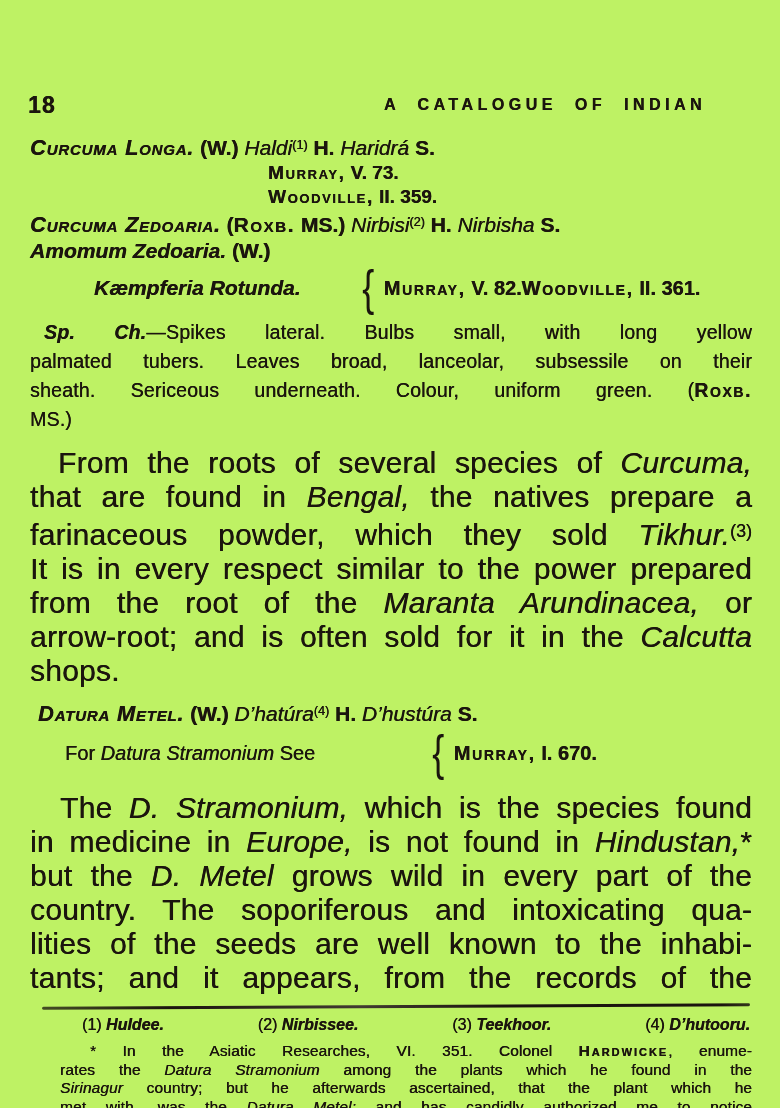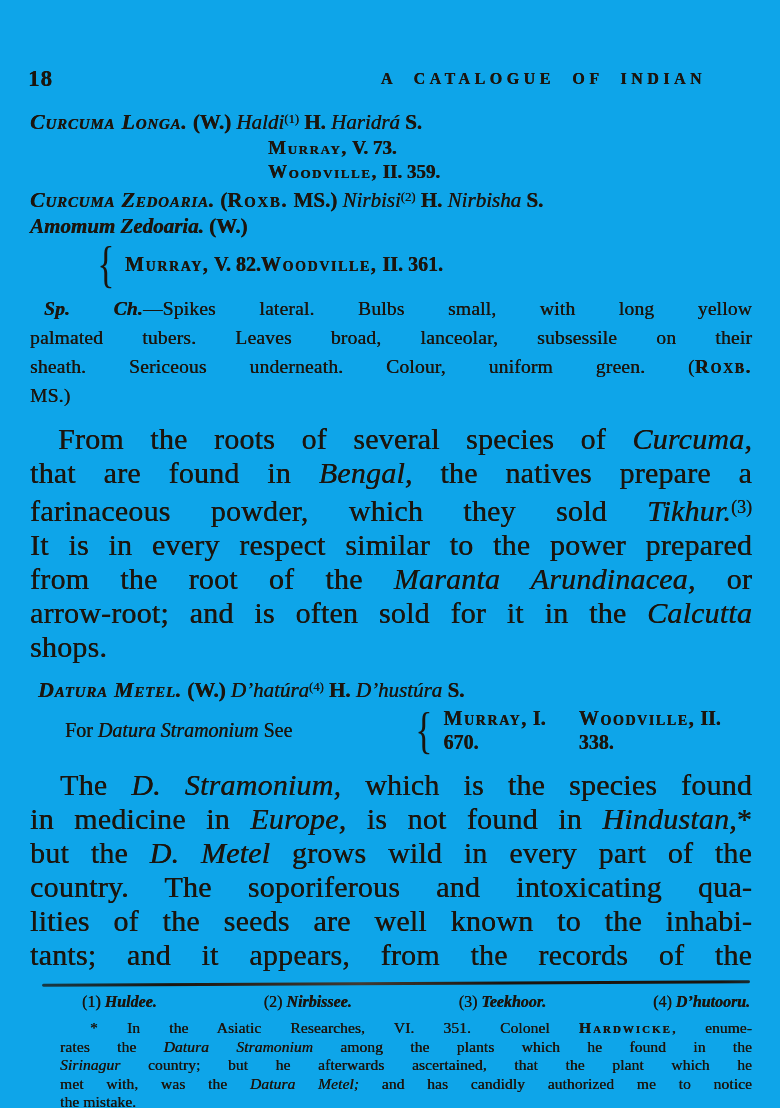--- a/index.html
+++ b/index.html
@@ -1,23 +1,23 @@
 <!DOCTYPE html>
 <html><head>
 <meta charset="utf-8">
 <style>
   html,body{margin:0;padding:0;background:#f6f5f1;}
   .page{
     position:relative;
     width:780px;height:1108px;
-    background:#0ea5e9;
+    background:#bef264;
     color:#1b150e;
-    font-family:Liberation Serif, serif;
+    font-family:Liberation Sans, sans-serif;
     box-sizing:border-box;
-    padding:66px 28px 0 30px;
+    padding:92px 28px 0 30px;
     overflow:hidden;
     text-shadow:0.35px 0.25px 0.3px currentColor;
   }
   
   .pagehead{position:relative;height:28px;margin-bottom:12px;}
   .pageno{position:absolute;left:-2px;top:0;font-size:23px;font-weight:700;letter-spacing:1px;}
   .runtitle{display:block;text-align:right;margin-right:46px;padding-top:4px;
     font-size:16px;font-weight:700;letter-spacing:4.5px;word-spacing:9px;}
   
   .entry-head{font-size:21px;line-height:27px;white-space:nowrap;}
@@ -68,20 +68,21 @@
   <div class="entry-head"><span class="s-hd">Curcuma Longa.</span><span class="s-b">  (W.)  </span><span class="s-i">Haldi</span><span class="s-sup">(1)</span><span class="s-b"> H.  </span><span class="s-i">Haridrá</span><span class="s-b"> S.</span></div>
   <div class="refs">
       <div class="tline"><span class="s-sc">Murray,</span><span class="s-b"> V. 73.</span></div>
       <div class="tline"><span class="s-sc">Woodville,</span><span class="s-b"> II. 359.</span></div>
     </div>
 
   <div class="entry-head"><span class="s-hd">Curcuma Zedoaria.</span><span class="s-b"> (</span><span class="s-sc">Roxb.</span><span class="s-b"> MS.) </span><span class="s-i">Nirbisi</span><span class="s-sup">(2)</span><span class="s-b"> H. </span><span class="s-i">Nirbisha</span><span class="s-b"> S.</span></div>
   <div class="entry-head"><span class="s-bi">Amomum Zedoaria.</span><span class="s-b">  (W.)</span></div>
 
   <div class="bracerow br1">
+    <span class="bracelabel"><span class="s-bi">Kæmpferia Rotunda.</span></span>
     <span class="brace">{</span>
     <span class="bracerefs">
         <div class="tline"><span class="s-sc">Murray,</span><span class="s-b"> V. 82.</span></div>
         <div class="tline"><span class="s-sc">Woodville,</span><span class="s-b"> II. 361.</span></div>
       </span>
   </div>
 
   <div class="spch just">
       <div class="tline" style="text-indent: 14px;"><span class="s-bi">Sp. Ch.</span><span class="s-r">—Spikes lateral.  Bulbs small, with long yellow</span></div>
       <div class="tline"><span class="s-r">palmated tubers.  Leaves broad, lanceolar, subsessile on their</span></div>
@@ -99,21 +100,20 @@
       <div class="tline tline-last"><span class="s-r">shops.</span></div>
     </div>
 
   <div class="entry-head datura"><span class="s-hd">Datura Metel.</span><span class="s-b">  (W.)  </span><span class="s-i">D’hatúra</span><span class="s-sup">(4)</span><span class="s-b"> H.  </span><span class="s-i">D’hustúra</span><span class="s-b"> S.</span></div>
 
   <div class="bracerow br2">
     <span class="bracelabel"><span class="s-r">For </span><span class="s-i">Datura Stramonium</span><span class="s-r"> See</span></span>
     <span class="brace">{</span>
     <span class="bracerefs">
         <div class="tline"><span class="s-sc">Murray,</span><span class="s-b"> I. 670.</span></div>
-        <div class="tline"><span class="s-sc">Woodville,</span><span class="s-b"> II. 338.</span></div>
       </span>
   </div>
 
   <div class="para para2 just">
       <div class="tline" style="text-indent: 30px;"><span class="s-r">The </span><span class="s-i">D. Stramonium,</span><span class="s-r"> which is the species found</span></div>
       <div class="tline"><span class="s-r">in medicine in </span><span class="s-i">Europe,</span><span class="s-r"> is not found in </span><span class="s-i">Hindustan,</span><span class="s-r">*</span></div>
       <div class="tline"><span class="s-r">but the </span><span class="s-i">D. Metel</span><span class="s-r"> grows wild in every part of the</span></div>
       <div class="tline"><span class="s-r">country.  The soporiferous and intoxicating qua-</span></div>
       <div class="tline"><span class="s-r">lities of the seeds are well known to the inhabi-</span></div>
       <div class="tline"><span class="s-r">tants; and it appears, from the records of the</span></div>

